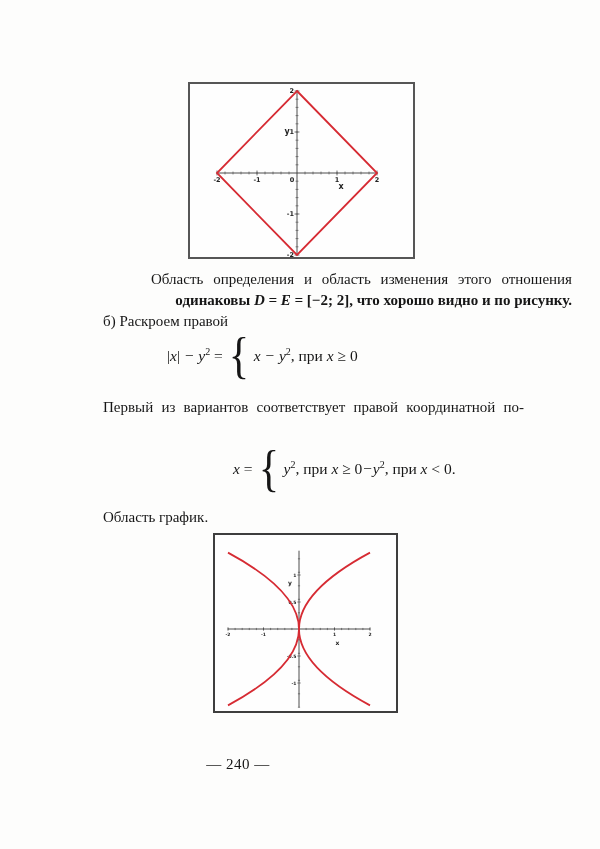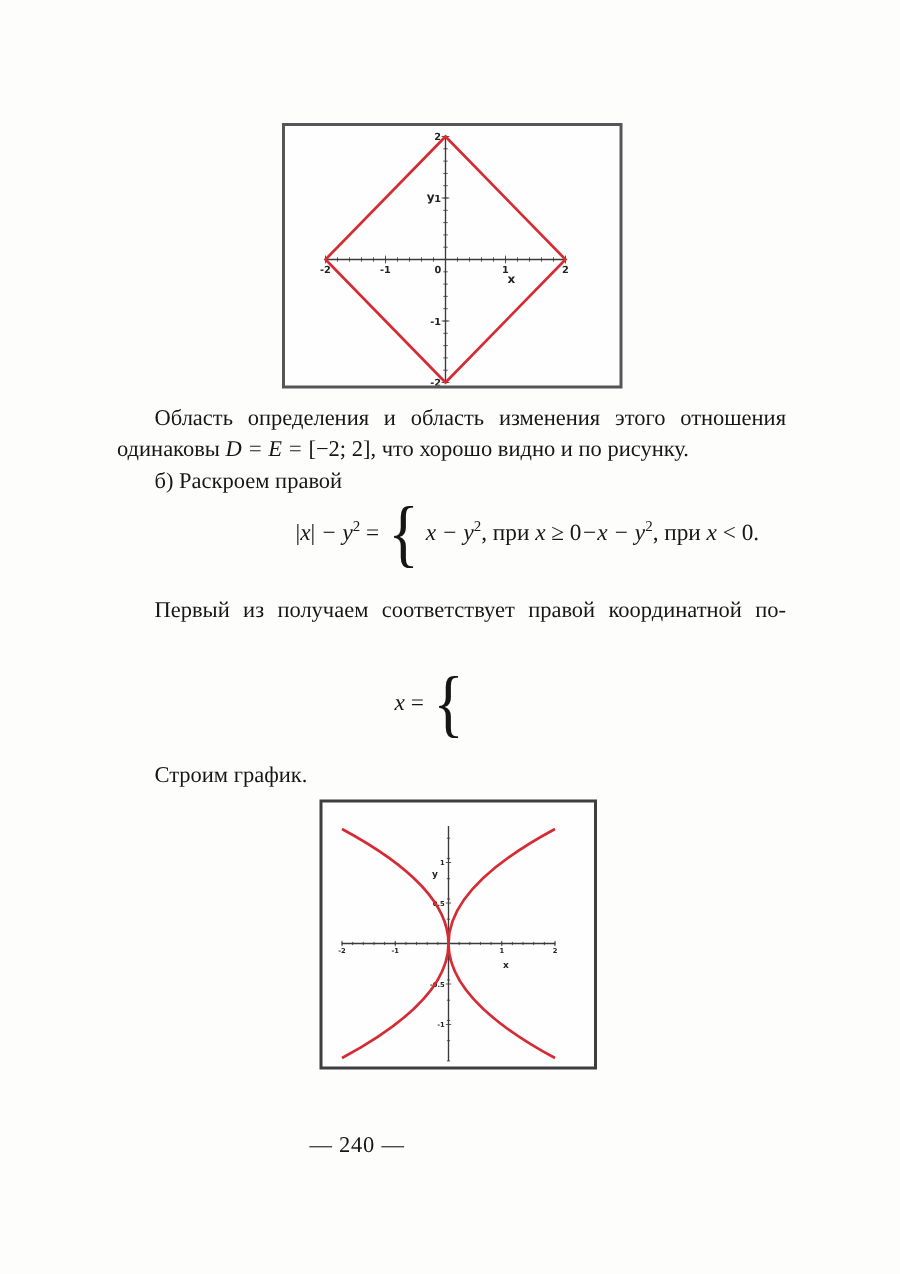--- a/index.html
+++ b/index.html
@@ -4,32 +4,32 @@
 <style>
   html,body{margin:0;padding:0;background:#fdfdfc;}
   .page{position:relative;width:600px;height:849px;background:#fdfdfc;
         font-family:"Liberation Serif",serif;color:#161616;overflow:hidden;}
   figure{margin:0;}
   .fig{position:absolute;background:#fefefe;box-sizing:border-box;}
   .fig-top{left:188px;top:82px;width:227px;height:177px;border:2px solid #565656;}
   .fig-bottom{left:213px;top:533px;width:185px;height:180px;border:2px solid #3e3e3e;}
   .fig svg{display:block;width:100%;height:100%;}
   .tblock{position:absolute;left:78px;width:446px;font-size:15px;line-height:21px;}
-  .p1{top:269px;}
+  .p1{top:269px;margin-left:48px;}
   .item-b{top:311px;}
   .p2{top:397px;}
   .stroim{top:507px;}
   .jline{text-align:justify;text-align-last:justify;}
   .indent{text-indent:25px;}
-  .pline{text-align:left;}
+  .pline{text-align:right;font-weight:bold;}
   .mi{font-style:italic;}
   .formula{position:absolute;display:flex;align-items:center;font-size:15.5px;}
   .f1{left:167px;top:333px;}
   .f2{left:233px;top:446px;}
-  .flhs{white-space:nowrap;margin-right:4px;margin-left:30px;}
+  .flhs{white-space:nowrap;margin-right:4px;}
   .brace{font-size:50px;line-height:0.9;margin-right:3px;font-weight:normal;
          font-family:"Liberation Serif",serif;transform:scaleX(.85);}
   .case-col{display:flex;flex-direction:row;}
   .case-line{line-height:26px;white-space:nowrap;}
   sup{font-size:10px;line-height:0;}
   .pageno{position:absolute;top:756px;left:0;width:476px;text-align:center;
           font-size:15px;letter-spacing:.5px;}
 </style>
 </head>
 <body>
@@ -108,34 +108,37 @@
     <div class="pline"><span>одинаковы </span><span class="mi">D = E = </span><span>[−2; 2]</span><span>, что хорошо видно и по рисунку.</span></div>
   </div>
 
   <div class="tblock item-b indent">б) Раскроем правой</div>
 
   <div class="formula f1">
     <span class="flhs"><span>|</span><span class="mi">x</span><span>|</span><span class="mi"> − y</span><sup>2</sup><span> = </span></span>
     <span class="brace">{</span>
     <span class="case-col">
       <span class="case-line"><span class="mi">x − y</span><sup>2</sup><span>,</span><span> при </span><span class="mi">x</span><span> ≥ 0</span></span>
-      <span class="case-line"><span class="mi">−x − y</span><sup>2</sup><span>,</span><span> при </span><span class="mi">x</span><span> &lt; 0.</span></span>
     </span>
   </div>
 
   <div class="tblock p2">
-    <div class="jline indent">Первый из получаем соответствует правой координатной по-</div>
+    <div class="jline indent">Первый из вариантов соответствует правой координатной по-</div>
   </div>
 
   <div class="formula f2">
     <span class="flhs"><span class="mi">x</span><span> = </span></span>
     <span class="brace">{</span>
+    <span class="case-col">
+      <span class="case-line"><span class="mi">y</span><sup>2</sup><span>,</span><span> при </span><span class="mi">x</span><span> ≥ 0</span></span>
+      <span class="case-line"><span class="mi">−y</span><sup>2</sup><span>,</span><span> при </span><span class="mi">x</span><span> &lt; 0.</span></span>
+    </span>
   </div>
 
-  <div class="tblock stroim indent">Строим график.</div>
+  <div class="tblock stroim indent">Область график.</div>
 
   <figure class="fig fig-bottom">
     <svg viewBox="0 0 181 176">
         <line x1="13" y1="94" x2="155" y2="94" stroke="#3a3a3a" stroke-width="0.9"></line>
         <line x1="84" y1="172.3" x2="84" y2="15.700000000000003" stroke="#3a3a3a" stroke-width="0.9"></line>
         <line x1="13" y1="92.9" x2="13" y2="95.1" stroke="#3a3a3a" stroke-width="0.55"></line>
         <line x1="20.1" y1="92.9" x2="20.1" y2="95.1" stroke="#3a3a3a" stroke-width="0.55"></line>
         <line x1="27.199999999999996" y1="92.9" x2="27.199999999999996" y2="95.1" stroke="#3a3a3a" stroke-width="0.55"></line>
         <line x1="34.300000000000004" y1="92.9" x2="34.300000000000004" y2="95.1" stroke="#3a3a3a" stroke-width="0.55"></line>
         <line x1="41.4" y1="92.9" x2="41.4" y2="95.1" stroke="#3a3a3a" stroke-width="0.55"></line>

